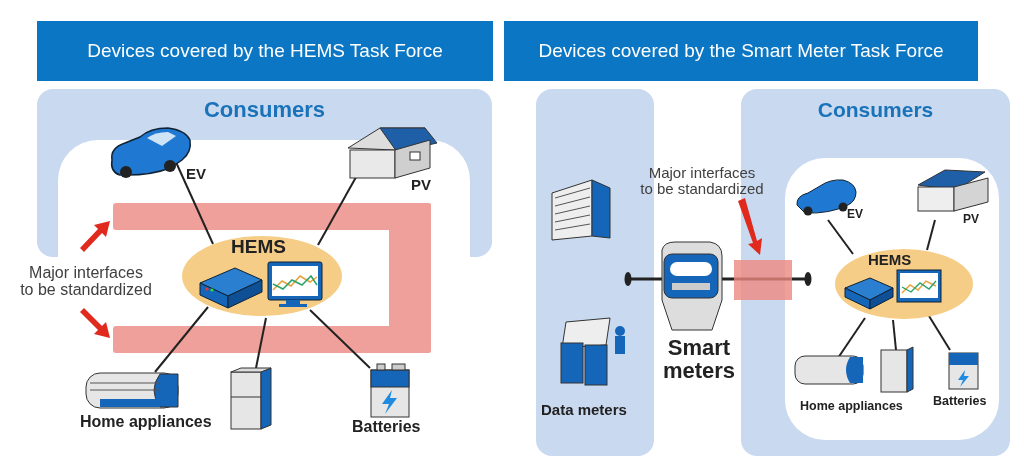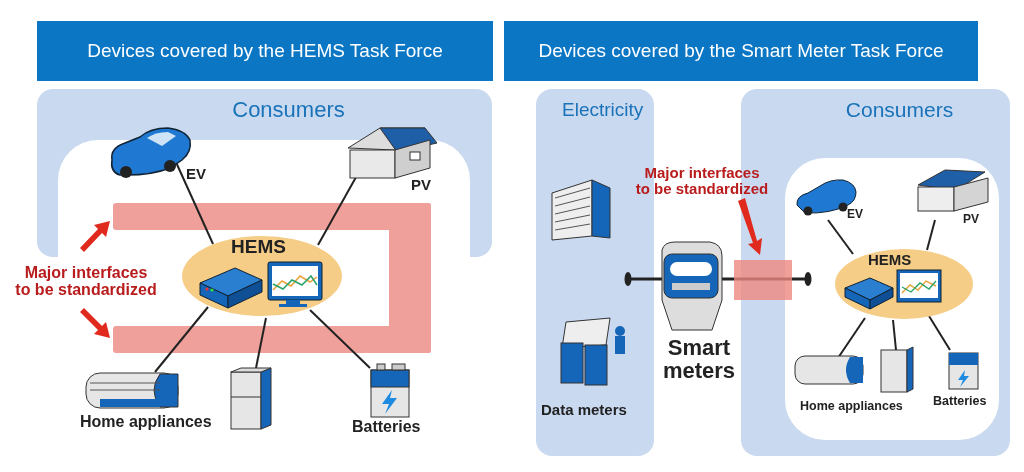--- a/index.html
+++ b/index.html
@@ -1,42 +1,41 @@
 <!DOCTYPE html>
 <html><head>
 <meta charset="utf-8">
 <style>
   html,body{margin:0;padding:0;background:#fff;}
   body{width:1024px;height:472px;position:relative;overflow:hidden;font-family:"Liberation Sans",sans-serif;}
   .abs{position:absolute;}
   .banner{background:#0a76c4;color:#fff;font-weight:normal;font-size:19px;display:flex;align-items:center;justify-content:center;}
   .panel{background:#c9d9f0;border-radius:16px;}
   .inner{background:#fff;border-radius:40px;}
-  .blue-title{color:#1a73b9;font-weight:normal;text-align:center;padding-left:24px;}
+  .blue-title{color:#1a73b9;font-weight:bold;text-align:center;}
   .lbl{color:#222;font-weight:bold;}
-  .red{color:#b91c1c;font-weight:bold;text-align:center;line-height:1.08;}
+  .red{color:#404040;font-weight:normal;text-align:center;line-height:1.08;}
   svg{position:absolute;left:0;top:0;}
 </style>
 </head>
 <body>
 
 <div class="abs banner" style="left:37px;top:21px;width:456px;height:60px;">Devices covered by the HEMS Task Force</div>
 <div class="abs panel" style="left:37px;top:89px;width:455px;height:168px;"></div>
 <div class="abs panel" style="left:37px;top:200px;width:455px;height:57px;border-radius:0 0 16px 16px;"></div>
 <div class="abs inner" style="left:58px;top:140px;width:412px;height:300px;"></div>
 
 <div class="abs blue-title" style="left:37px;top:97px;width:455px;font-size:22px;">Consumers</div>
 
 <div class="abs banner" style="left:504px;top:21px;width:474px;height:60px;">Devices covered by the Smart Meter Task Force</div>
 <div class="abs panel" style="left:536px;top:89px;width:118px;height:367px;"></div>
 <div class="abs panel" style="left:741px;top:89px;width:269px;height:367px;"></div>
 <div class="abs inner" style="left:785px;top:158px;width:214px;height:282px;"></div>
 
 <div class="abs blue-title" style="left:538px;top:100px;width:118px;font-size:19px;line-height:1.05;text-align:left;">
-  <div>Electricity</div>
 </div>
 <div class="abs blue-title" style="left:741px;top:98px;width:269px;font-size:21px;">Consumers</div>
 
 <svg width="1024" height="472">
 
   <g fill="#f0a09a">
     <rect x="113" y="203" width="318" height="27" rx="3"></rect>
     <rect x="389" y="203" width="42" height="150" rx="3"></rect>
     <rect x="113" y="326" width="318" height="27" rx="3"></rect>
   </g>

